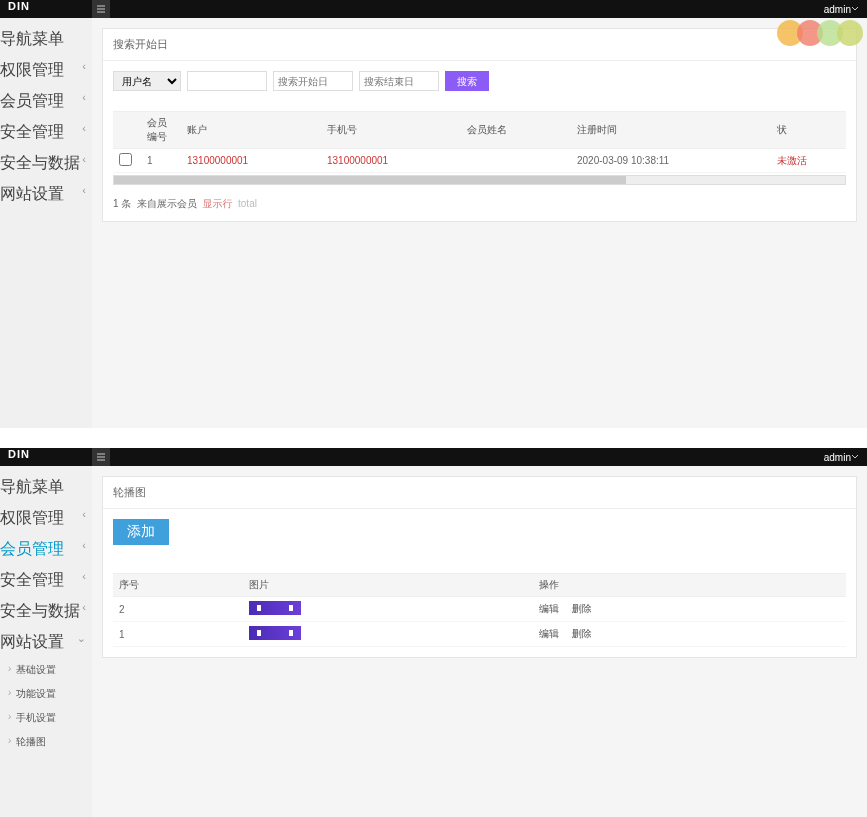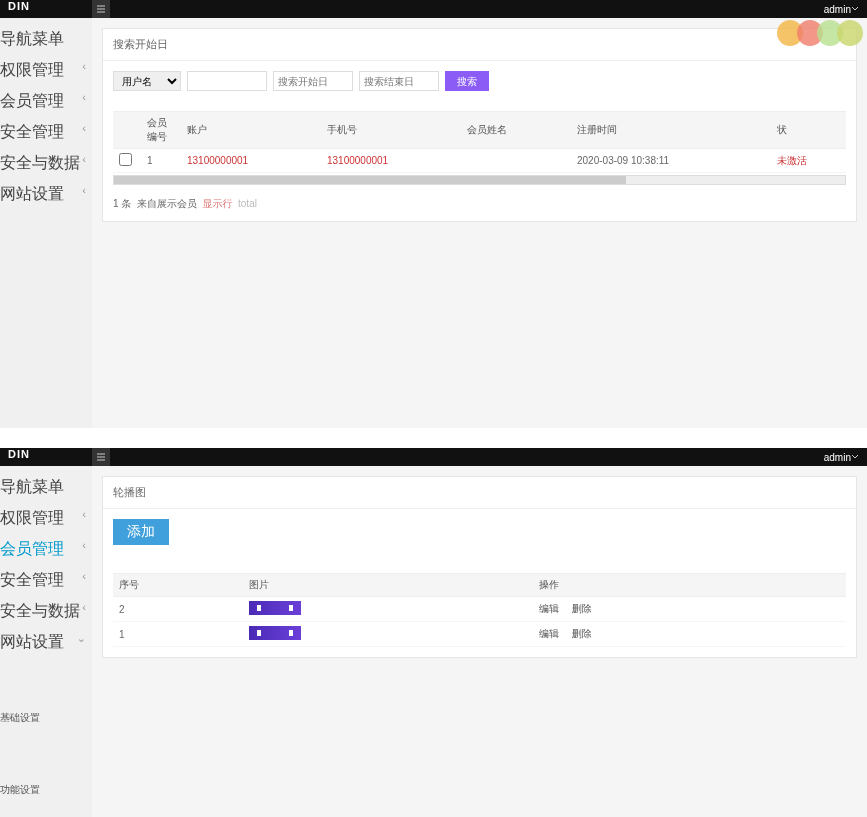--- a/index.html
+++ b/index.html
@@ -12,21 +12,21 @@
     .topbar .menu-toggle svg { width:10px; height:10px; }
     .topbar .admin { position:absolute; right:8px; top:0; height:18px; display:flex; align-items:center; cursor:pointer; font-size:10px; }
     .topbar .admin svg { width:8px; height:8px; }
     
     .layout { display:flex; min-height:410px; }
     .sidebar { width:92px; background:#f0f0f0; padding-top:6px; }
     .nav-item { padding:5px 0; font-size:16px; color:#444; cursor:pointer; position:relative; }
     .nav-item.has-sub::after { content:"‹"; position:absolute; right:6px; color:#999; font-size:11px; }
     .nav-item.expanded::after { content:"⌄"; }
     .nav-item.active { color:#0099cc; }
-    .sub-item { padding:5px 8px 5px 0; font-size:10px; color:#555; cursor:pointer; position:relative;margin-top:48px; }
+    .sub-item { padding:5px 8px 5px 16px; font-size:10px; color:#555; cursor:pointer; position:relative; }
     .sub-item::before { content:"›"; position:absolute; left:8px; color:#aaa; font-size:10px; }
     .content { flex:1; background:#f5f5f5; padding:10px; }
     .panel { background:#fff; border:1px solid #e5e5e5; }
     .panel-header { padding:8px 10px; font-size:11px; color:#666; border-bottom:1px solid #eee; }
     .panel-body { padding:10px; }
     
     .searchbar { display:flex; gap:6px; align-items:center; margin-bottom:10px; }
     .searchbar select,.searchbar input { border:1px solid #ddd; font-size:10px; padding:3px 4px; height:20px; }
     .searchbar select { width:68px; }
     .searchbar input { width:80px; }

